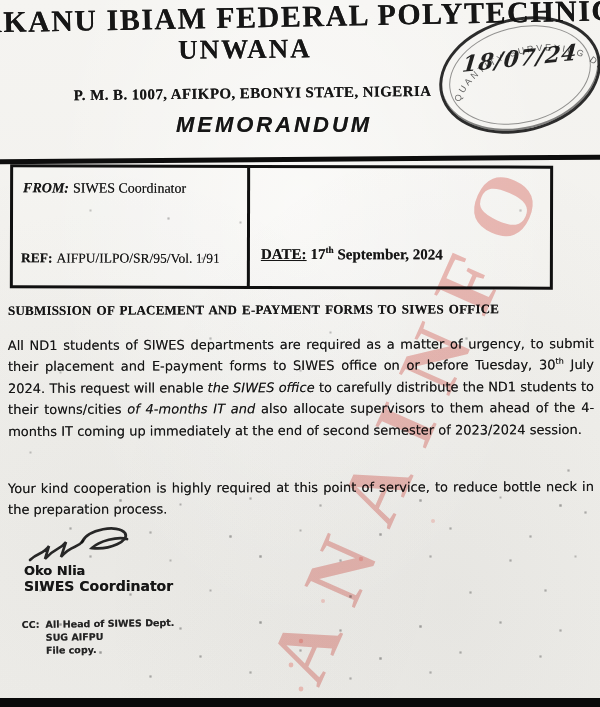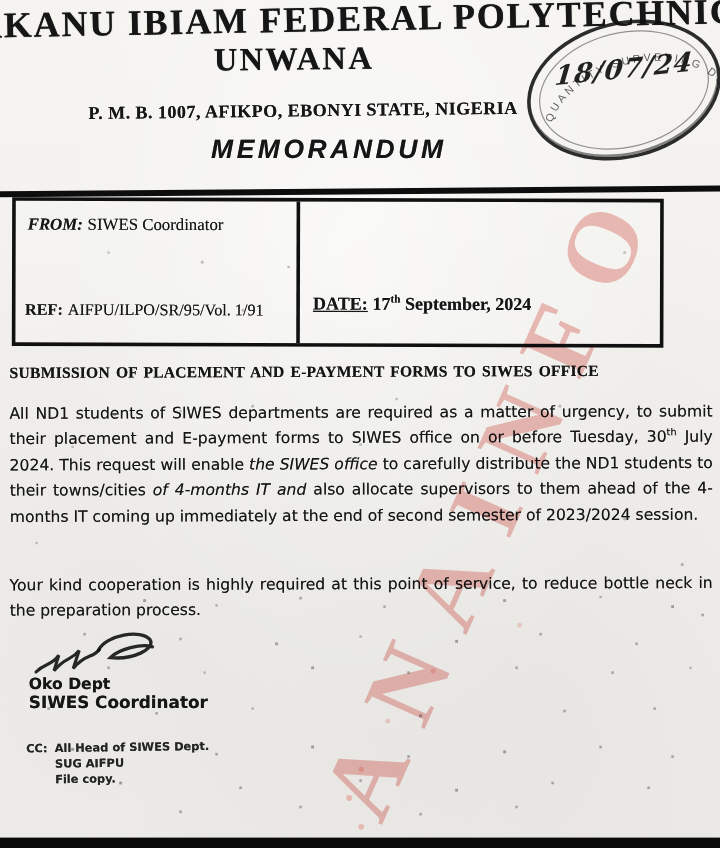--- a/index.html
+++ b/index.html
@@ -170,21 +170,21 @@
   <div class="subject">SUBMISSION OF PLACEMENT AND E-PAYMENT FORMS TO SIWES OFFICE</div>
 
   <p class="bodyp body1"><span>All ND1 students of SIWES departments are required as a matter of urgency, to submit their placement and E-payment forms to SIWES office on or before Tuesday, 30</span><sup>th</sup><span> July 2024.  This request will enable </span><i>the SIWES office</i><span> to carefully distribute the ND1 students to their towns/cities </span><i>of 4-months IT and</i><span> also allocate supervisors to them ahead of the 4-months IT coming up immediately at the end of second semester of 2023/2024 session.</span></p>
 
   <p class="bodyp body2">Your kind cooperation is highly required at this point of service, to reduce bottle neck in the preparation process.</p>
 
   <svg class="sig" width="125" height="48" viewBox="0 0 125 48">
     <path d="M4 38 C 12 30, 17 33, 23 24 L19 37 C 29 25, 33 29, 40 20 L35 35 C 46 22, 51 27, 57 19" fill="none" stroke="rgba(18,18,18,.9)" stroke-width="2.6" stroke-linecap="round"></path>
     <path d="M56 20 C 62 7, 92 2, 99 11 C 104 19, 84 28, 66 26 C 73 19, 92 14, 101 17" fill="none" stroke="rgba(18,18,18,.9)" stroke-width="2.8" stroke-linecap="round"></path>
   </svg>
-  <div class="sig-name">Oko Dept</div>
+  <div class="sig-name">Oko Nlia</div>
   <div class="sig-title">SIWES Coordinator</div>
 
   <div class="cc">
     <span class="cc-label">CC:</span>
     <div class="cc-items">
       <div>All Head of SIWES Dept.</div>
       <div>SUG AIFPU</div>
       <div>File copy.</div>
     </div>
   </div>

